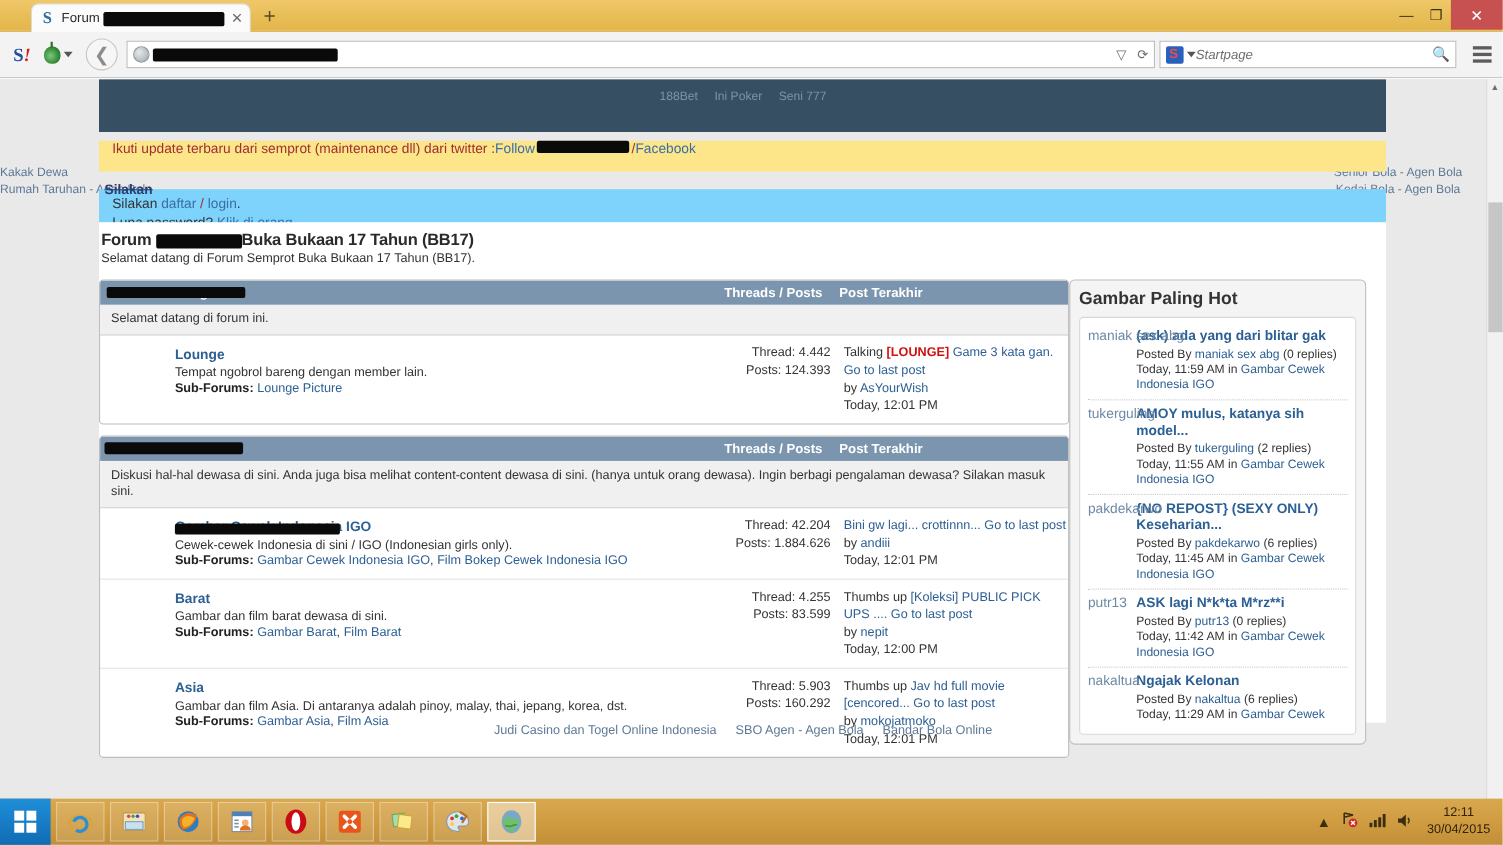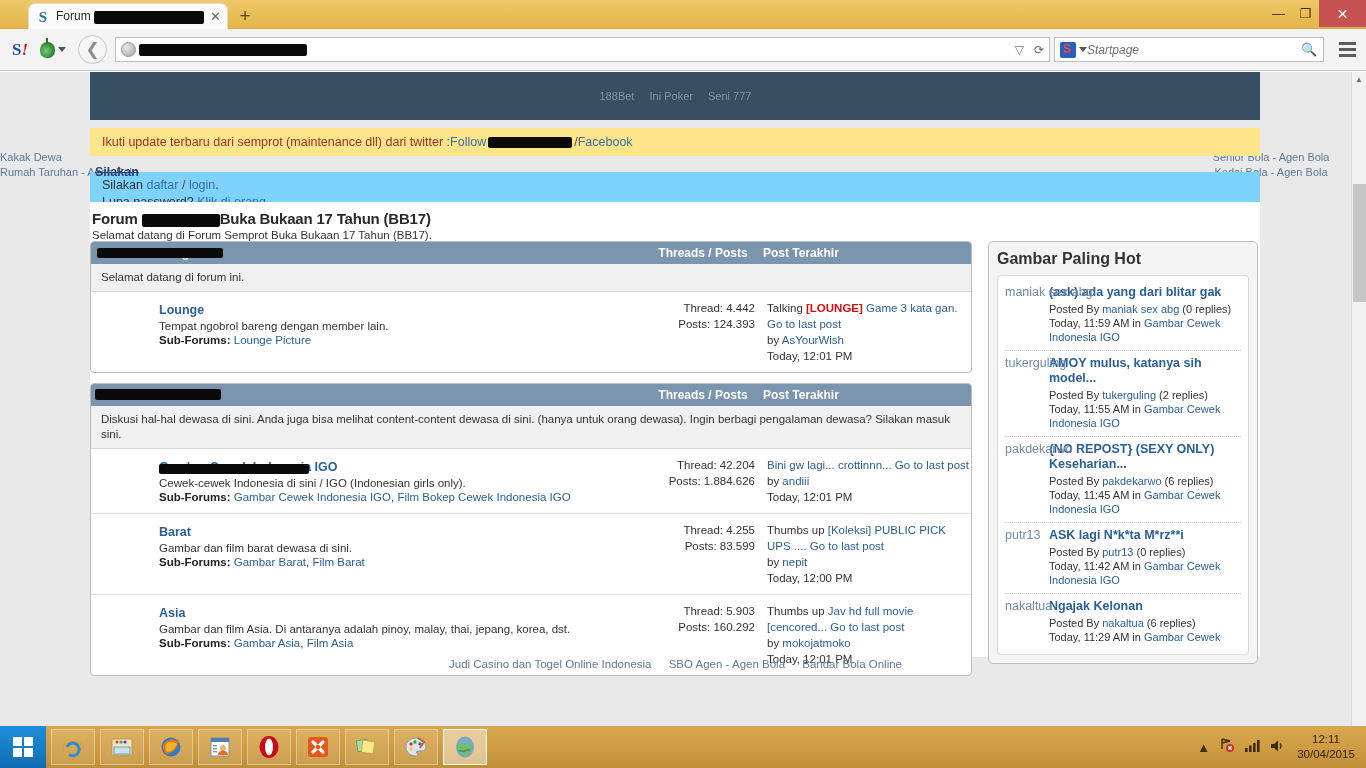--- a/index.html
+++ b/index.html
@@ -102,39 +102,39 @@
     background:#e9e9e9; overflow:hidden;
   }
   .page {
     position:absolute; left:0; top:0; width:1351px; height:654px; background:#e9e9e9;
   }
   .topbanner {
     position:absolute; left:90px; top:0; width:1170px; height:48px;
     background:#374f63;
   }
   .topads {
-    position:absolute; left:0; top:16px; width:1351px; height:18px;
+    position:absolute; left:0; top:8px; width:1351px; height:18px;
     text-align:center; font-size:11px; color:#7e93a6; padding-top:2px;
   }
   .topads a { color:#7e93a6; text-decoration:none; margin:0 6px; }
 
   .leftcol {
     position:absolute; left:0; top:78px; width:92px;
     font-size:11px; color:#5e7a96; line-height:15px;
   }
   .leftcol a{ color:#5e7a96; text-decoration:none; display:block; white-space:nowrap;}
   .rightcol {
     position:absolute; right:10px; top:78px; width:140px;
     font-size:11px; color:#5e7a96; line-height:15px; text-align:center;
   }
   .rightcol a{ color:#5e7a96; text-decoration:none; display:block; white-space:nowrap;}
 
   .yellowbar {
     position:absolute; left:90px; top:56px; width:1170px; height:28px;
-    background:#fde68a; display:flex; align-items:center; padding-left:12px;
+    background:#fde68a; display:flex; padding-left:12px;
     font-size:12.5px; color:#a03030;
   }
   .yellowbar a { color:#3b6ea5; text-decoration:none; }
   .yellowbar2 {
     position:absolute; left:90px; top:100px; width:1170px; height:42px;
     background:#7dd3fc; padding:5px 0 0 12px; font-size:12.5px; color:#333;
     line-height:17px;
   }
   .yellowbar2 a { color:#3b6ea5; text-decoration:none; }
   .strike-overlay {
@@ -143,21 +143,21 @@
   }
 
   .content {
     position:absolute; left:90px; top:130px; width:1170px; height:455px;
     background:#fff;
   }
   .pagehead { padding:8px 0 0 2px; }
   .pagehead h1 { font-size:15px; color:#2a2a2a; font-weight:bold; letter-spacing:-0.2px; }
   .pagehead p  { font-size:11.5px; color:#333; margin-top:2px;}
 
-  .maingrid { display:flex; margin-top:0; gap:16px; }
+  .maingrid { display:flex; margin-top:13px; }
   .forumcol { width:882px; }
   .sidecol  { width:270px; }
 
   
   .fblock { border:1px solid #bdbdbd; border-radius:4px; overflow:hidden; margin-bottom:10px; background:#fff;}
   .fhead {
     height:22px; background:#7b95ae; display:flex; align-items:center;
     padding:0 8px; color:#fff; font-size:12px; font-weight:bold;
     position:relative;
   }

